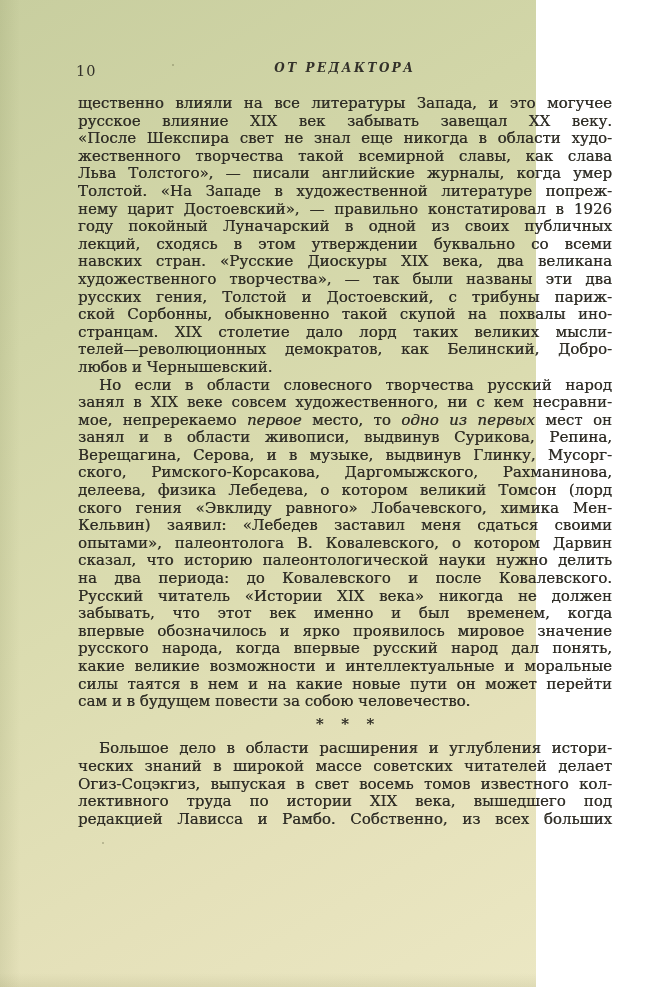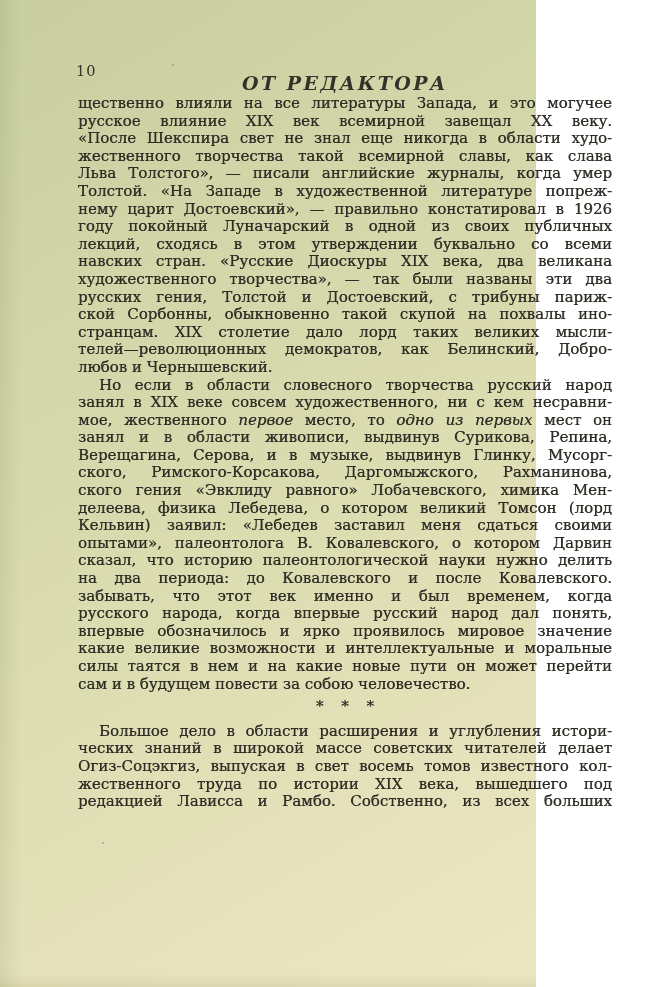--- a/index.html
+++ b/index.html
@@ -17,23 +17,23 @@
       linear-gradient(150deg, #c8ce9f 0%, #d2d6a8 28%, #dbdcb0 52%, #e5e1ba 78%, #ebe7c3 100%);
   }
   .speck { position: absolute; border-radius: 50%; background: rgba(75,75,50,0.35); }
   .text-block { position: absolute; left: 78px; top: 61px; width: 534px; }
   .running-header { position: relative; height: 20px; color: #33312a; }
   .page-num {
     position: absolute; left: -2px; top: 2px;
     font-size: 14.5px; letter-spacing: 1px;
   }
   .head-title {
-    position: absolute; left: 50%; top: 11px; transform: translateX(-50%);
+    position: absolute; left: 50%; top: 0; transform: translateX(-50%);
     font-style: italic; font-weight: bold;
-    font-size: 19px; letter-spacing: 2.5px; white-space: nowrap;
+    font-size: 12px; letter-spacing: 2.5px; white-space: nowrap;
   }
   .body-text {
     margin-top: 14px;
     font-size: 15px; line-height: 17.6px;
     color: #2e2c25;
     text-shadow: 0.35px 0 0 rgba(46,44,37,0.7);
   }
   .line { text-align: justify; text-align-last: justify; }
   .line.end { text-align-last: left; }
   .line.indent { text-indent: 21px; }
@@ -53,65 +53,66 @@
 
     <header class="running-header">
       <span class="page-num">10</span>
       <span class="head-title">ОТ РЕДАКТОРА</span>
     </header>
 
     <div class="body-text">
 
       <div class="para">
         <div class="line">щественно влияли на все литературы Запада, и это могучее</div>
-        <div class="line">русское влияние XIX век всемирной завещал XX веку.</div>
+        <div class="line">русское влияние XIX век забывать завещал XX веку.</div>
         <div class="line">«После Шекспира свет не знал еще никогда в области худо-</div>
         <div class="line">жественного творчества такой всемирной славы, как слава</div>
         <div class="line">Льва Толстого», — писали английские журналы, когда умер</div>
         <div class="line">Толстой. «На Западе в художественной литературе попреж-</div>
         <div class="line">нему царит Достоевский», — правильно констатировал в 1926</div>
         <div class="line">году покойный Луначарский в одной из своих публичных</div>
         <div class="line">лекций, сходясь в этом утверждении буквально со всеми</div>
         <div class="line">навских стран. «Русские Диоскуры XIX века, два великана</div>
         <div class="line">художественного творчества», — так были названы эти два</div>
         <div class="line">русских гения, Толстой и Достоевский, с трибуны париж-</div>
         <div class="line">ской Сорбонны, обыкновенно такой скупой на похвалы ино-</div>
         <div class="line">странцам. XIX столетие дало лорд таких великих мысли-</div>
         <div class="line">телей—революционных демократов, как Белинский, Добро-</div>
         <div class="line end">любов и Чернышевский.</div>
       </div>
 
       <div class="para">
         <div class="line indent">Но если в области словесного творчества русский народ</div>
         <div class="line">занял в XIX веке совсем художественного, ни с кем несравни-</div>
-        <div class="line"><span>мое, жественного </span><span class="it">первое</span><span> место, то </span><span class="it">одно из первых</span><span> мест он</span></div>
+        <div class="line"><span>мое, непререкаемо </span><span class="it">первое</span><span> место, то </span><span class="it">одно из первых</span><span> мест он</span></div>
         <div class="line">занял и в области живописи, выдвинув Сурикова, Репина,</div>
         <div class="line">Верещагина, Серова, и в музыке, выдвинув Глинку, Мусорг-</div>
         <div class="line">ского, Римского-Корсакова, Даргомыжского, Рахманинова,</div>
+        <div class="line">делеева, физика Лебедева, о котором великий Томсон (лорд</div>
         <div class="line">ского гения «Эвклиду равного» Лобачевского, химика Мен-</div>
-        <div class="line">делеева, физика Лебедева, о котором великий Томсон (лорд</div>
         <div class="line">Кельвин) заявил: «Лебедев заставил меня сдаться своими</div>
         <div class="line">опытами», палеонтолога В. Ковалевского, о котором Дарвин</div>
         <div class="line">сказал, что историю палеонтологической науки нужно делить</div>
         <div class="line">на два периода: до Ковалевского и после Ковалевского.</div>
+        <div class="line">Русский читатель «Истории XIX века» никогда не должен</div>
         <div class="line">забывать, что этот век именно и был временем, когда</div>
+        <div class="line">впервые обозначилось и ярко проявилось мировое значение</div>
         <div class="line">русского народа, когда впервые русский народ дал понять,</div>
-        <div class="line">впервые обозначилось и ярко проявилось мировое значение</div>
         <div class="line">какие великие возможности и интеллектуальные и моральные</div>
         <div class="line">силы таятся в нем и на какие новые пути он может перейти</div>
         <div class="line end">сам и в будущем повести за собою человечество.</div>
       </div>
 
       <div class="separator">
         <span>* * *</span>
       </div>
 
       <div class="para">
         <div class="line indent">Большое дело в области расширения и углубления истори-</div>
         <div class="line">ческих знаний в широкой массе советских читателей делает</div>
         <div class="line">Огиз-Соцэкгиз, выпуская в свет восемь томов известного кол-</div>
-        <div class="line">жественного труда по истории XIX века, вышедшего под</div>
+        <div class="line">лективного труда по истории XIX века, вышедшего под</div>
         <div class="line">редакцией Лависса и Рамбо. Собственно, из всех больших</div>
       </div>
 
     </div>
   </div>
 </div>
 
 </body></html>

